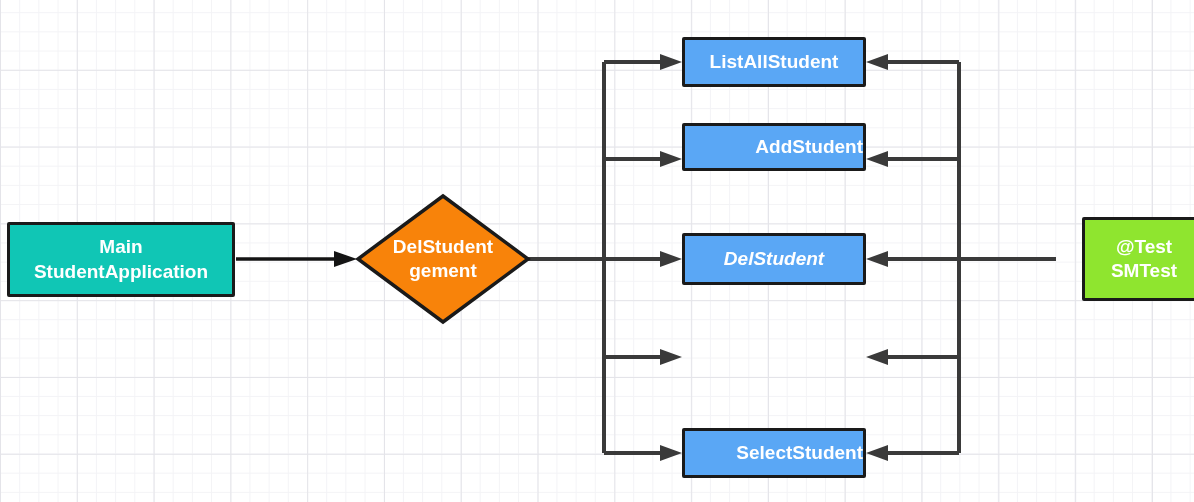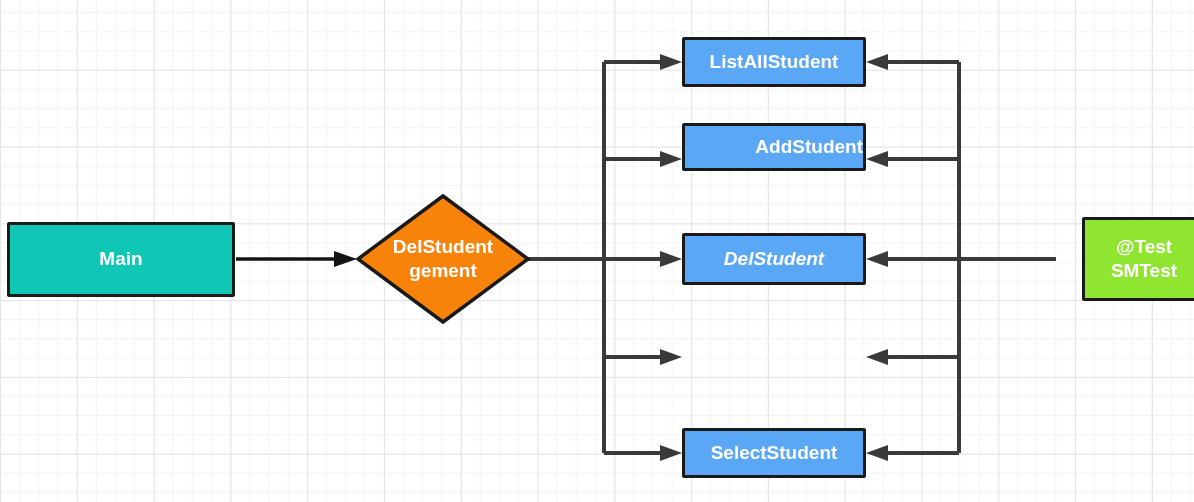--- a/index.html
+++ b/index.html
@@ -25,21 +25,21 @@
     color:#ffffff;font-weight:bold;font-size:19px;line-height:1.28;
     text-align:center;border:3px solid #1a1a1a;border-radius:2px;
   }
   .node span{display:block;}
   .node-main{left:7px;top:222px;width:228px;height:75px;background:#10c6b5;}
   .node-target{left:682px;width:184px;background:#5aa7f5;}
   .t0{top:37px;height:50px;}
   .t1{top:123px;height:48px;align-items:flex-end;}
   .t2{top:233px;height:52px;font-style:italic;}
   .t3{top:332px;height:51px;}
-  .t4{top:428px;height:50px;}
+  .t4{top:428px;height:50px;align-items:flex-end;}
   .node-test{left:1054px;top:217px;width:124px;height:84px;background:#8fe52f;margin-left:28px;}
   .diamond-label{
     position:absolute;left:358px;top:196px;width:170px;height:126px;
     display:flex;flex-direction:column;align-items:center;justify-content:center;
     color:#ffffff;font-weight:bold;font-size:19px;line-height:1.28;text-align:center;
   }
   .edge{stroke:#3a3a3a;stroke-width:4;fill:none;}
   .edge-main{stroke:#141414;stroke-width:3.5;fill:none;}
   .head{fill:#3a3a3a;stroke:none;}
   .head-main{fill:#141414;stroke:none;}
@@ -77,20 +77,21 @@
     <polygon class="head" points="866,159 888,151 888,167"></polygon>
     <polygon class="head" points="866,259 888,251 888,267"></polygon>
     <polygon class="head" points="866,357 888,349 888,365"></polygon>
     <polygon class="head" points="866,453 888,445 888,461"></polygon>
 
     <polygon points="443,196 528,259 443,322 358,259" fill="#f8830a" stroke="#1a1a1a" stroke-width="3.5"></polygon>
   </svg>
 
   <div class="node node-main">
     <span>Main</span>
+    <span>StudentApplication</span>
   </div>
 
   <div class="diamond-label">
     <span>DelStudent</span>
     <span>gement</span>
   </div>
 
   <div class="node node-target t0">
     <span>ListAllStudent</span>
   </div>

